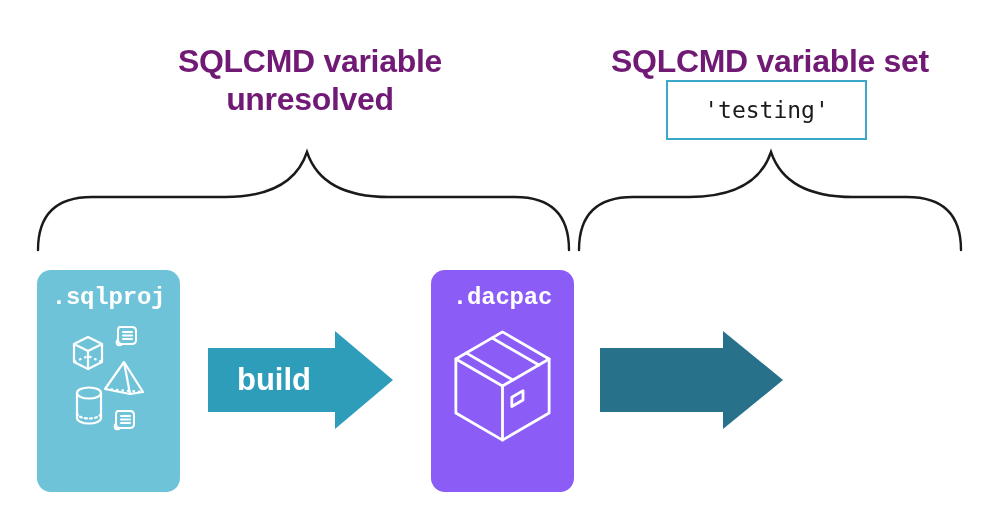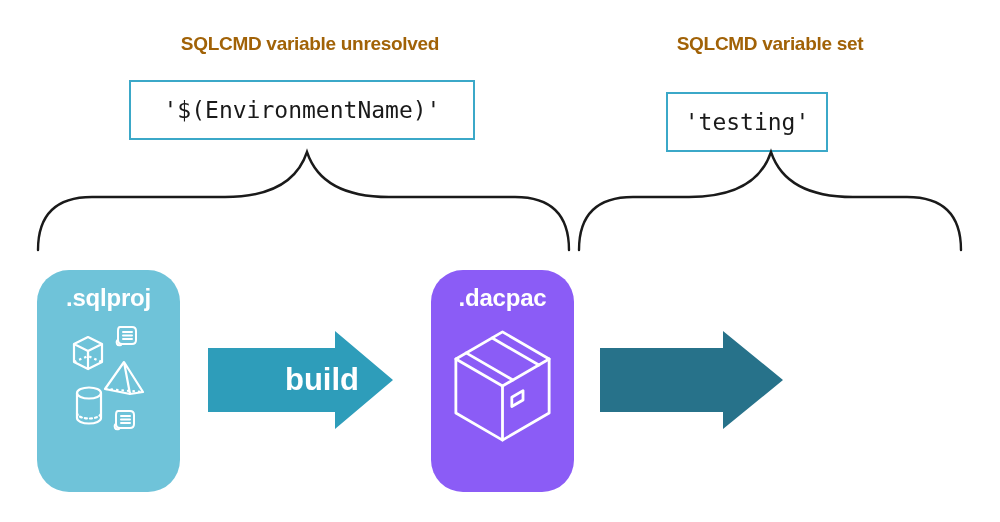--- a/index.html
+++ b/index.html
@@ -2,31 +2,31 @@
 <html><head>
 <meta charset="utf-8">
 <style>
   html,body{margin:0;padding:0;background:#ffffff;}
   .canvas{
     position:relative;width:1000px;height:522px;background:#ffffff;overflow:hidden;
     font-family:"Liberation Sans",sans-serif;
   }
   .abs{position:absolute;}
   .heading{
-    top:25px;height:38px;line-height:38px;text-align:center;
-    font-size:19px;font-weight:700;color:#a16207;letter-spacing:-0.3px;
+    top:42px;height:38px;line-height:38px;text-align:center;
+    font-size:32px;font-weight:700;color:#701a75;letter-spacing:-0.3px;
   }
   .valuebox{
     top:80px;height:60px;background:#ffffff;border:2.5px solid #3ba8c8;
     display:flex;align-items:center;justify-content:center;box-sizing:border-box;
     font-family:"DejaVu Sans Mono",monospace;font-size:23px;color:#1a1a1a;white-space:pre;
   }
   .shape-layer{left:0;top:0;width:1000px;height:522px;pointer-events:none;}
   .node{
-    top:270px;width:143px;height:222px;border-radius:32px;
+    top:270px;width:143px;height:222px;border-radius:14px;font-family:Liberation Mono, monospace;
   }
   .node-label{
     position:absolute;left:0;top:14px;width:100%;text-align:center;
     color:#ffffff;font-size:24px;font-weight:700;letter-spacing:-0.2px;
   }
   .node-sqlproj{left:37px;background:#6fc3d9;}
   .node-dacpac{left:431px;background:#8b5cf6;}
   .node-database{left:818px;top:268px;width:144px;height:224px;background:#24748b;}
   .arrow-label{
     top:352px;width:132px;height:56px;display:flex;align-items:center;justify-content:center;
@@ -36,35 +36,32 @@
   .icon svg{display:block;width:100%;height:100%;}
 </style>
 </head>
 <body>
 
 <div class="canvas">
 
   <div class="abs heading" style="left:110px;width:400px;">SQLCMD variable unresolved</div>
   <div class="abs heading" style="left:570px;width:400px;">SQLCMD variable set</div>
 
-  <div class="abs valuebox" style="left:129px;width:346px;">
-    <span>'$(EnvironmentName)'</span>
-  </div>
-  <div class="abs valuebox" style="left:666px;width:162px;margin-top:12px;">
+  <div class="abs valuebox" style="left:666px;width:201px;">
     <span>'testing'</span>
   </div>
 
   <svg class="abs shape-layer" viewBox="0 0 1000 522">
     <path d="M 38 250 Q 38 197 92 197 L 225 197 Q 292 197 307 152 Q 322 197 389 197 L 515 197 Q 569 197 569 250" fill="none" stroke="#1a1a1a" stroke-width="2.4" stroke-linecap="round"></path>
     <path d="M 579 250 Q 579 197 633 197 L 689 197 Q 756 197 771 152 Q 786 197 853 197 L 907 197 Q 961 197 961 250" fill="none" stroke="#1a1a1a" stroke-width="2.4" stroke-linecap="round"></path>
     <polygon points="208,348 335,348 335,331 393,380 335,429 335,412 208,412" fill="#2e9dba"></polygon>
     <polygon points="600,348 723,348 723,331 783,380 723,429 723,412 600,412" fill="#27728a"></polygon>
   </svg>
 
-  <div class="abs arrow-label" style="left:208px;padding-left:48px;">build</div>
+  <div class="abs arrow-label" style="left:208px;">build</div>
 
   <div class="abs node node-sqlproj">
     <div class="node-label">.sqlproj</div>
 
     <div class="icon" style="left:76px;top:53px;width:27px;height:26px;">
       <svg viewBox="0 0 27 26" fill="none" stroke="#ffffff" stroke-width="2" stroke-linecap="round" stroke-linejoin="round">
         <path d="M7,4 H19 Q23,4 23,8 V17 Q23,21 19,21 H9 Q5,21 5,17 V8 Q5,4 7,4 Z"></path>
         <path d="M10,9 H19 M10,12.5 H19 M10,16 H19"></path>
         <path d="M5,17 Q3,18 4,21 Q5,23 8,22"></path>
       </svg>

